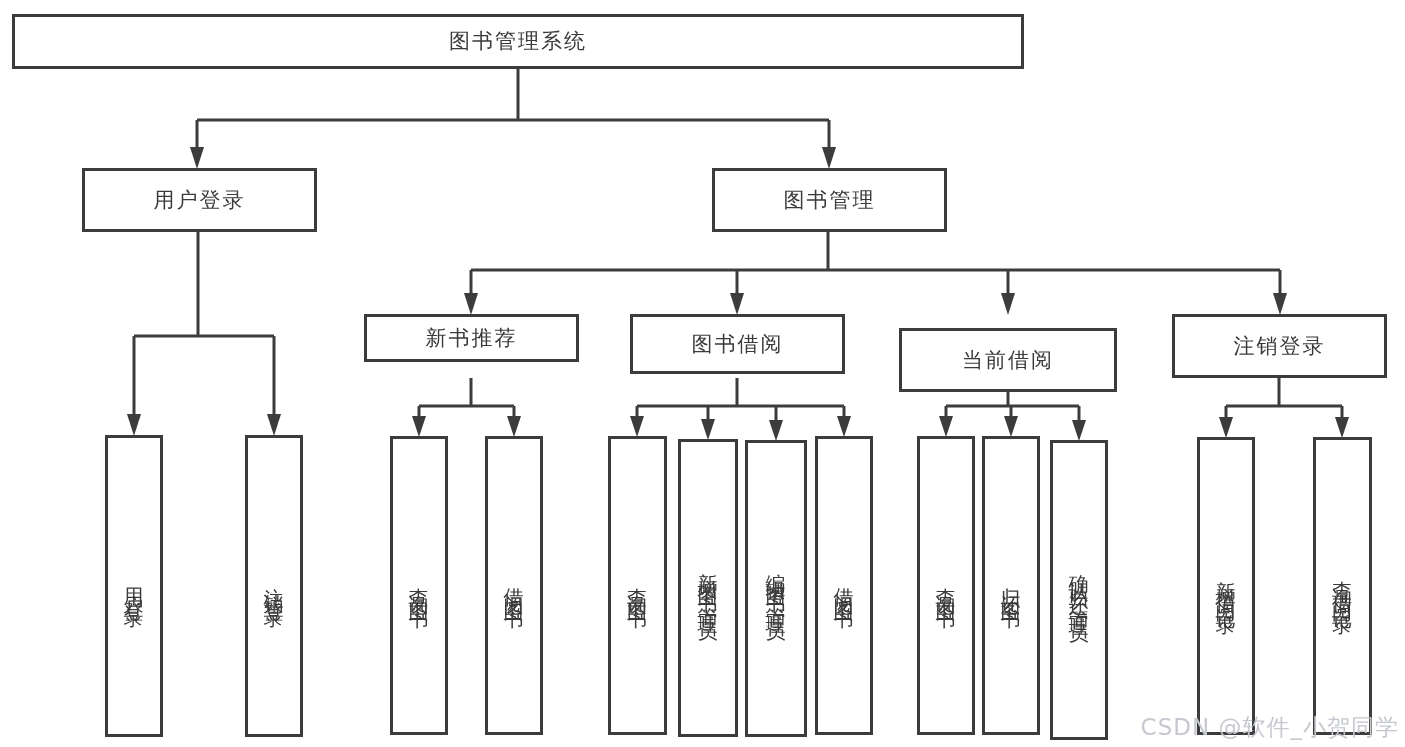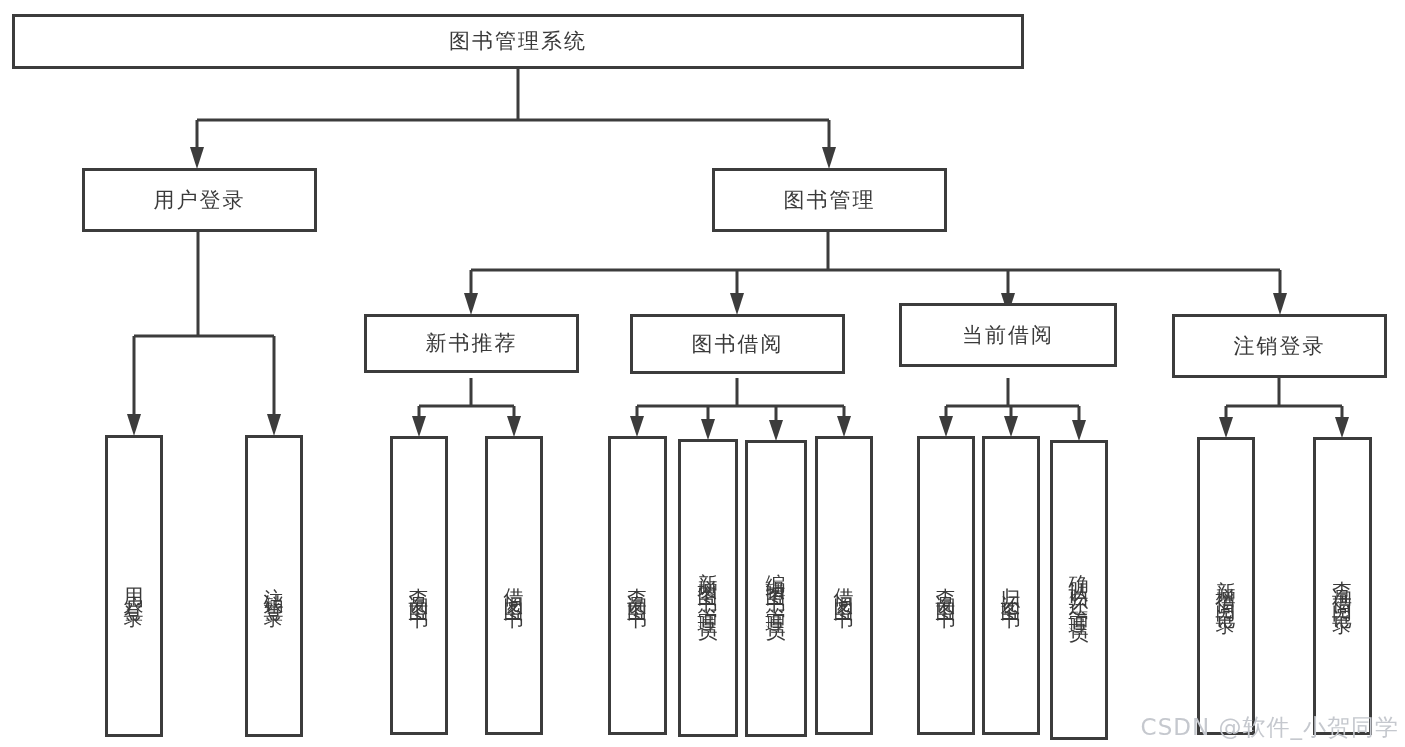--- a/index.html
+++ b/index.html
@@ -103,27 +103,27 @@
     <span>图书管理系统</span>
   </div>
 
   <div class="node hbox" style="left:82px; top:168px; width:235px; height:64px;">
     <span>用户登录</span>
   </div>
   <div class="node hbox" style="left:712px; top:168px; width:235px; height:64px;">
     <span>图书管理</span>
   </div>
 
-  <div class="node hbox" style="left:364px; top:314px; width:215px; height:59px;">
+  <div class="node hbox" style="left:364px; top:314px; width:215px; height:48px;">
     <span>新书推荐</span>
   </div>
   <div class="node hbox" style="left:630px; top:314px; width:215px; height:60px;">
     <span>图书借阅</span>
   </div>
-  <div class="node hbox" style="left:899px; top:303px; width:218px; height:64px;">
+  <div class="node hbox" style="left:899px; top:328px; width:218px; height:64px;">
     <span>当前借阅</span>
   </div>
   <div class="node hbox" style="left:1172px; top:314px; width:215px; height:64px;">
     <span>注销登录</span>
   </div>
 
   <div class="node vbox" style="left:105px; top:435px; width:58px; height:302px;">
     <span class="vtext">用户登录</span>
   </div>
   <div class="node vbox" style="left:245px; top:435px; width:58px; height:302px;">

